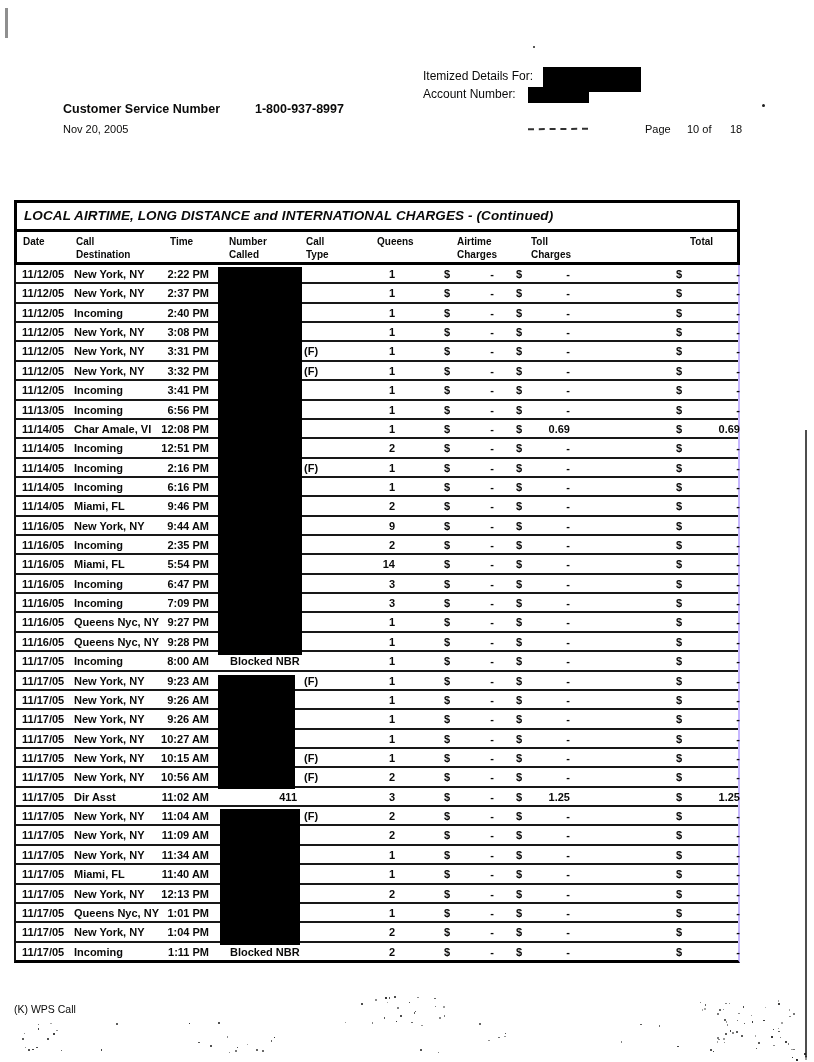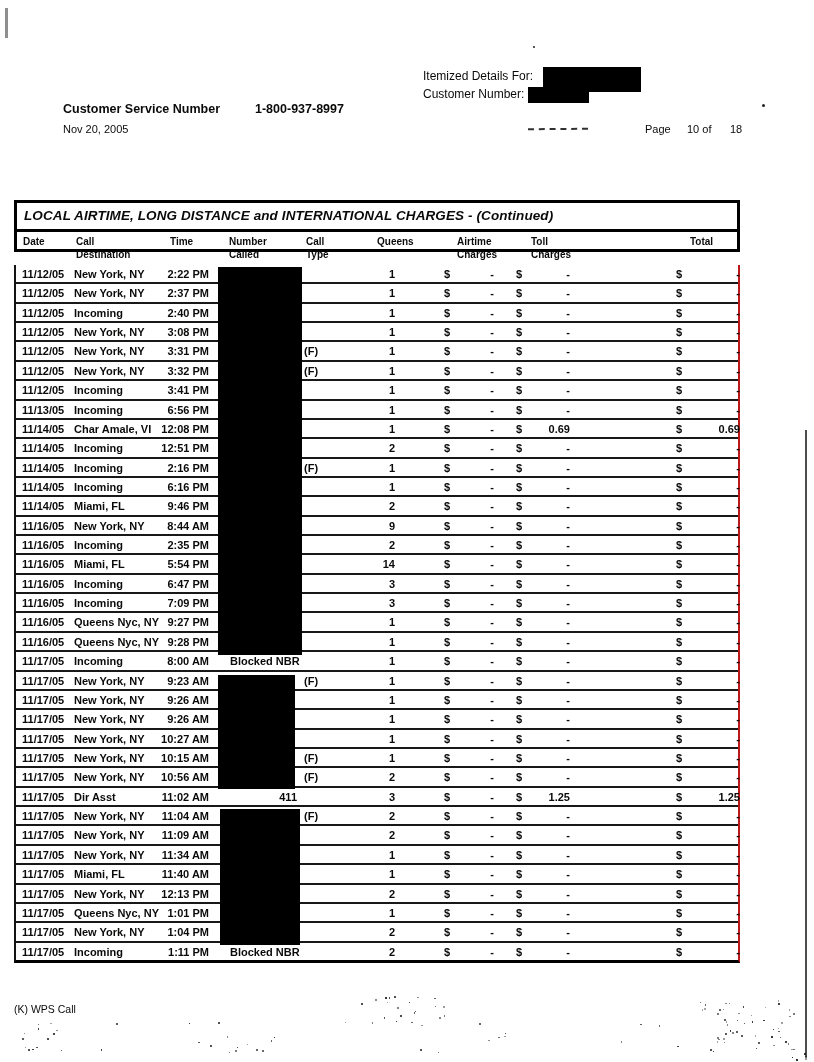--- a/index.html
+++ b/index.html
@@ -14,27 +14,27 @@
   .b125{font-size:12.5px;font-weight:700;}
   .r11{font-size:11px;font-weight:400;}
   
   .redact{position:absolute;background:#000;}
   .edge-left{position:absolute;left:5px;top:8px;width:3px;height:30px;background:#8f8f8f;}
   .edge-right{position:absolute;left:805px;top:430px;width:2px;height:627px;background:#2f2f2f;opacity:.85;}
   .smudge{position:absolute;left:528px;top:128px;width:60px;border-top:2px dashed #333;transform:rotate(-.4deg);}
   .dot{position:absolute;background:#222;border-radius:50%;}
   
   .bill-table{position:absolute;left:14px;top:200px;width:726px;}
-  .thead-box{position:absolute;left:0;top:0;width:726px;height:52px;box-sizing:border-box;border:3px solid #000;}
+  .thead-box{position:absolute;left:0;top:0;width:726px;height:65px;box-sizing:border-box;border:3px solid #000;}
   .title-band{height:26px;line-height:26px;border-bottom:3px solid #000;
     font-size:13.5px;font-weight:700;font-style:italic;padding-left:7px;letter-spacing:.1px;}
   .head-band{position:relative;height:30px;}
   .hcell{position:absolute;top:3px;font-size:10px;font-weight:700;line-height:13px;white-space:nowrap;}
   .rows{position:absolute;left:0;top:65px;width:726px;height:698px;box-sizing:border-box;
-    border-left:2px solid #161616;border-right:2px solid #b91c1c;border-bottom:3px solid #000;
+    border-left:2px solid #161616;border-right:2px solid #c4b5fd;border-bottom:3px solid #000;
     display:flex;flex-direction:column;}
   .row{position:relative;flex:1 1 auto;border-bottom:2px solid #1b1b1b;box-sizing:border-box;}
   .row:last-child{border-bottom:none;}
   .cell{position:absolute;top:0;font-size:11px;font-weight:700;line-height:18px;white-space:nowrap;}
   .c-date{left:6px;}
   .c-dest{left:58px;}
   .c-time{left:129px;width:64px;text-align:right;}
   .c-num{left:214px;width:67px;}
   .c-num.num-right{text-align:right;}
   .c-type{left:288px;}
@@ -54,21 +54,21 @@
 <body>
 
 <div class="page">
 
   <div class="edge-left"></div>
   <div class="edge-right"></div>
   <div class="dot" style="left:762px;top:104px;width:3px;height:3px;"></div>
   <div class="dot" style="left:533px;top:46px;width:2px;height:2px;"></div>
 
   <div class="abs b12" style="left:423px;top:69px;">Itemized Details For:</div>
-  <div class="abs b12" style="left:423px;top:87px;">Customer Number:</div>
+  <div class="abs b12" style="left:423px;top:87px;">Account Number:</div>
   <div class="redact" style="left:543px;top:67px;width:98px;height:25px;"></div>
   <div class="redact" style="left:528px;top:87px;width:61px;height:16px;"></div>
   <div class="smudge"></div>
 
   <div class="abs b125" style="left:63px;top:102px;">Customer Service Number</div>
   <div class="abs b125" style="left:255px;top:102px;text-align:center;">1-800-937-8997</div>
   <div class="abs r11" style="left:63px;top:123px;">Nov 20, 2005</div>
 
   <div class="abs r11" style="left:645px;top:123px;">Page</div>
   <div class="abs r11" style="left:687px;top:123px;">10 of</div>
@@ -295,21 +295,21 @@
           <span class="cell c-dol a">$</span>
           <span class="cell c-av">-</span>
           <span class="cell c-dol t">$</span>
           <span class="cell c-tv">-</span>
           <span class="cell c-dol tt">$</span>
           <span class="cell c-totv">-</span>
         </div>
         <div class="row">
           <span class="cell c-date">11/16/05</span>
           <span class="cell c-dest">New York, NY</span>
-          <span class="cell c-time">8:44 AM</span>
+          <span class="cell c-time">9:44 AM</span>
           <span class="cell c-num"></span>
           <span class="cell c-type"></span>
           <span class="cell c-min">9</span>
           <span class="cell c-dol a">$</span>
           <span class="cell c-av">-</span>
           <span class="cell c-dol t">$</span>
           <span class="cell c-tv">-</span>
           <span class="cell c-dol tt">$</span>
           <span class="cell c-totv">-</span>
         </div>

